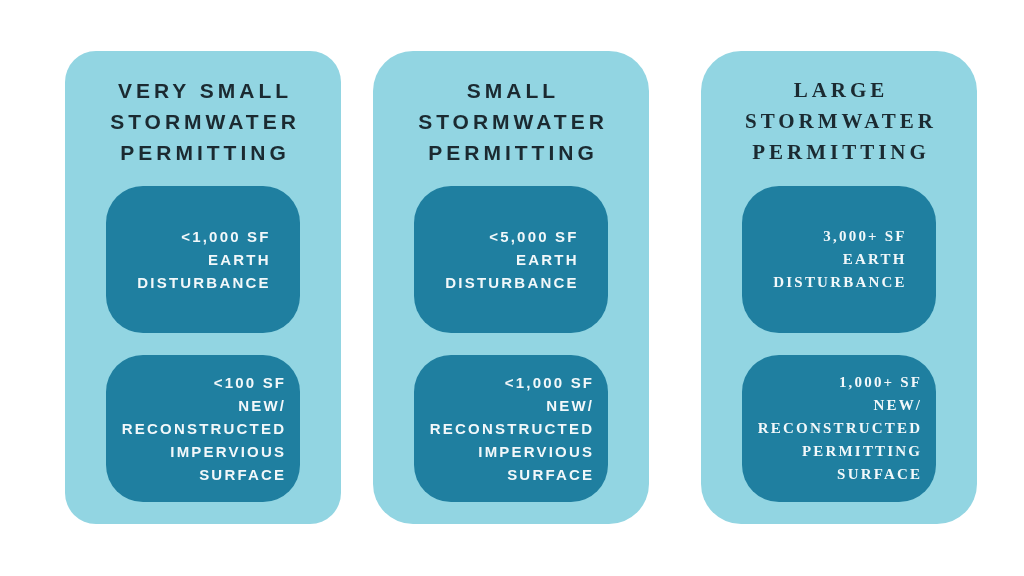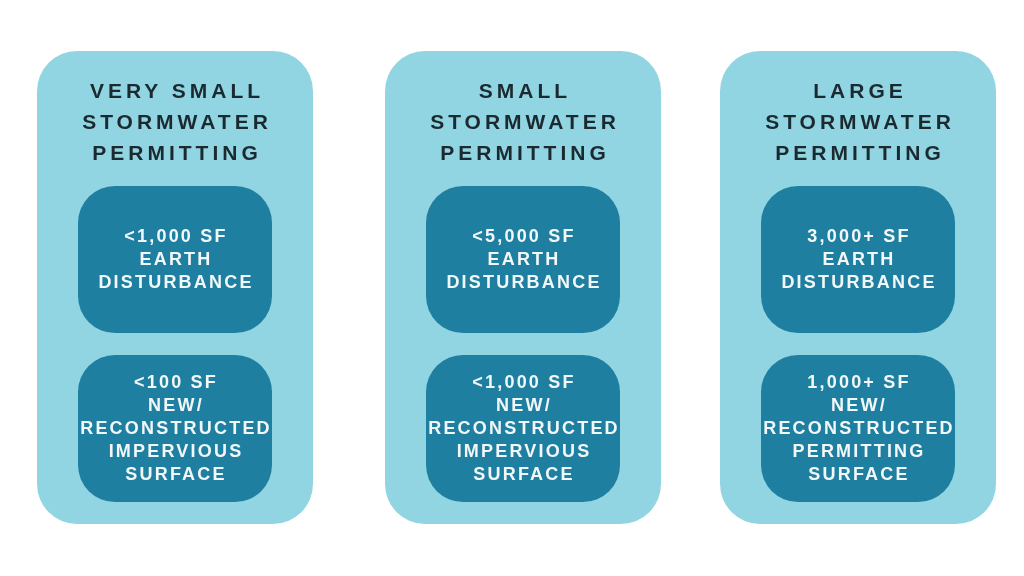--- a/index.html
+++ b/index.html
@@ -23,23 +23,23 @@
     width: 276px;
     height: 473px;
     background: var(--card-bg, #92d5e2);
     border-radius: 40px;
     box-sizing: border-box;
     padding-top: 24px;
     display: flex;
     flex-direction: column;
     align-items: center;
   }
-  .card.pos-1 { left: 37px; }
-  .card.pos-2 { left: 385px; }
-  .card.pos-3 { left: 720px; }
+  .card.pos-1 { left: 65px; border-radius: 31px; }
+  .card.pos-2 { left: 373px; }
+  .card.pos-3 { left: 701px; font-family: Liberation Serif, serif; }
 
   .card-title {
     margin: 0;
     color: var(--title-text, #1b2a31);
     font-size: 21px;
     font-weight: 700;
     letter-spacing: 4px;
     padding-left: 4px; 
     line-height: 31px;
     text-align: center;
@@ -55,26 +55,26 @@
     align-items: center;
     justify-content: center;
     flex: none;
   }
   .tile.first { margin-top: 18px; }
   .tile.second { margin-top: 22px; }
 
   .tile-text {
     margin: 8px;
     color: var(--box-text, #f2f8fa);
-    font-size: 18px;
+    font-size: 15px;
     font-weight: 600;
     letter-spacing: 2.2px;
     padding-left: 2px; 
     line-height: 23px;
-    text-align: center;
+    text-align: right;
     white-space: pre-line;
   }
 </style>
 </head>
 <body>
 
 <div class="canvas">
 
   <section class="card pos-1">
     <h2 class="card-title">VERY SMALL

